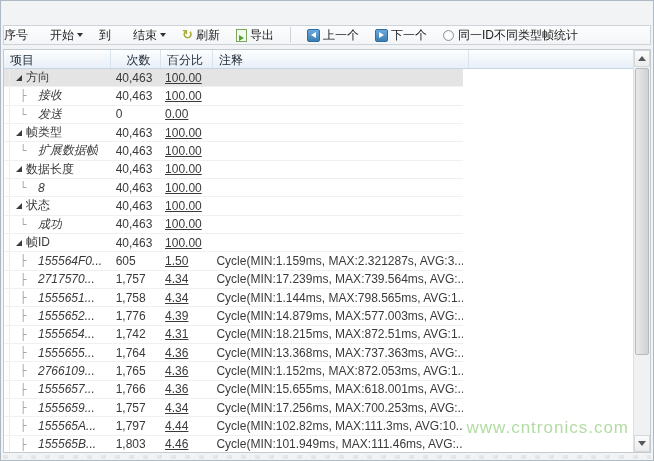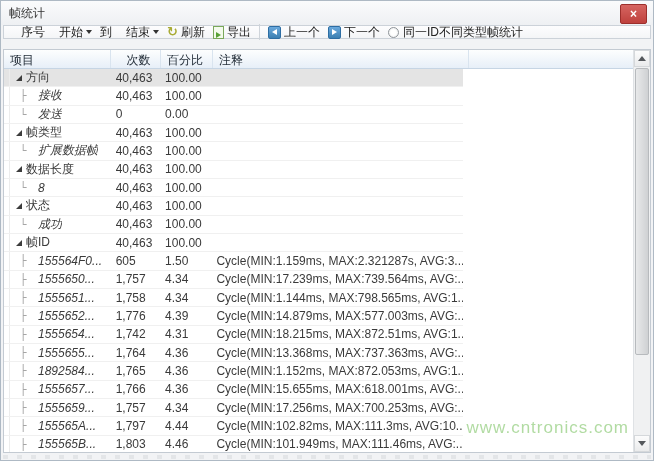--- a/index.html
+++ b/index.html
@@ -10,23 +10,23 @@
     overflow:hidden;
   }
   
   .titlebar { position:absolute; top:0; left:0; right:0; height:24px;
     background:linear-gradient(#fafbfc,#eef0f3); }
   .titlebar .title { position:absolute; left:8px; top:4px; font-size:12px; color:#333; }
   .close-btn { position:absolute; top:3px; right:6px; width:27px; height:20px;
     background:linear-gradient(#d66561,#bf413d); border:1px solid #9c2f2c; border-radius:2px;
     color:#fff; font-size:12px; font-weight:bold; text-align:center; line-height:18px; cursor:pointer; }
   
-  .toolbar { position:absolute; top:24px; left:2px; right:2px; height:14px;
+  .toolbar { position:absolute; top:24px; left:2px; right:2px; height:20px;
     background:linear-gradient(#fdfdfe,#f4f5f7); border:1px solid #ccd2d9;
-    display:flex; align-items:center; gap:8px; padding:0 17px; font-size:12px; color:#222; }
+    display:flex; align-items:center; gap:16px; padding:0 0; font-size:12px; color:#222; }
   .tb-label { white-space:nowrap; }
   .dropdown { display:flex; align-items:center; gap:3px; cursor:pointer;margin-left:6px; }
   .caret { width:0; height:0; border-left:3.5px solid transparent; border-right:3.5px solid transparent;
     border-top:4px solid #333; display:inline-block; }
   .tb-btn { display:flex; align-items:center; gap:3px; cursor:pointer; white-space:nowrap; }
   .icon-refresh { color:#a9ab35; font-size:13px; font-weight:bold; line-height:12px; }
   .icon-export { position:relative; width:11px; height:13px; background:#f3faec;
     border:1px solid #7aa85a; display:inline-block; }
   .icon-export::after { content:""; position:absolute; left:2px; top:5px;
     border-left:5px solid #58a035; border-top:3px solid transparent; border-bottom:3px solid transparent; }
@@ -52,21 +52,21 @@
   .col-pct    { width:52px; }
   .col-comment{ width:256px; }
   .tbody { flex:1; overflow:hidden; }
   .row { height:18.34px; display:flex; font-size:12px; color:#3a3a3a; }
   .row-main { width:459px; display:flex; align-items:center; border-bottom:1px solid #f0f0f0; background:#fff; }
   .row.selected .row-main { background:#e4e4e4; }
   .row-filler { flex:1; background:#fff; }
   .cell { white-space:nowrap; overflow:hidden; }
   .cell-item { width:101px; display:flex; align-items:center; padding-left:2px; }
   .cell-count { width:50px; padding-left:6px; }
-  .cell-pct { width:52px; padding-left:6px; }
+  .cell-pct { width:52px; padding-left:6px;text-decoration:underline; }
   .cell-comment { width:256px; padding-left:6px; }
   .gutter { width:6px; align-self:stretch; border-right:1px solid #ececec; flex:0 0 6px; }
   .expand-icon { display:none; width:0; height:0; margin:0 4px 0 4px;
     border:3.5px solid transparent; border-right-color:#3c3c3c; border-bottom-color:#3c3c3c; }
   .tree-glyph { font-family:"DejaVu Sans Mono",monospace; color:#a6a6a6; font-size:11px;
     width:14px; text-align:center; flex:0 0 14px; margin-left:4px; }
   .row.child-indent .row-label { padding-left:8px;font-style:italic; }
   .row-label { white-space:nowrap; overflow:hidden; }
   
   .scrollbar { width:17px; flex:0 0 17px; background:#f0f1f2; border-left:1px solid #dfe2e5;
@@ -83,24 +83,20 @@
   .watermark { position:absolute; right:24px; bottom:22px; font-size:17px;
     color:rgba(125,195,100,0.60); letter-spacing:1px; pointer-events:none; }
   .bottom-strip { position:absolute; left:2px; right:2px; bottom:1px; height:4px;
     background:repeating-linear-gradient(90deg,#d7dadd 0 5px,transparent 5px 14px); opacity:.55; }
 </style>
 </head>
 <body>
 
 <div class="window">
 
-  <div class="titlebar">
-    <span class="title">帧统计</span>
-    <div class="close-btn">×</div>
-  </div>
 
   <div class="toolbar">
     <span class="tb-label">序号</span>
     <span class="dropdown">
       <span>开始</span>
       <span class="caret"></span>
     </span>
     <span class="tb-label">到</span>
     <span class="dropdown">
       <span>结束</span>
@@ -296,21 +292,21 @@
       <div class="cell cell-comment">Cycle(MIN:1.159ms, MAX:2.321287s, AVG:3...</div>
     </div>
     <div class="row-filler"></div>
   </div>
           <div class="row child-indent">
     <div class="row-main">
       <div class="gutter"></div>
       <div class="cell cell-item">
 
         <span class="tree-glyph">├</span>
-        <span class="row-label">1555650...</span>
+        <span class="row-label">2717570...</span>
       </div>
       <div class="cell cell-count">1,757</div>
       <div class="cell cell-pct">4.34</div>
       <div class="cell cell-comment">Cycle(MIN:17.239ms, MAX:739.564ms, AVG:...</div>
     </div>
     <div class="row-filler"></div>
   </div>
           <div class="row child-indent">
     <div class="row-main">
       <div class="gutter"></div>
@@ -366,21 +362,21 @@
       <div class="cell cell-comment">Cycle(MIN:13.368ms, MAX:737.363ms, AVG:...</div>
     </div>
     <div class="row-filler"></div>
   </div>
           <div class="row child-indent">
     <div class="row-main">
       <div class="gutter"></div>
       <div class="cell cell-item">
 
         <span class="tree-glyph">├</span>
-        <span class="row-label">1892584...</span>
+        <span class="row-label">2766109...</span>
       </div>
       <div class="cell cell-count">1,765</div>
       <div class="cell cell-pct">4.36</div>
       <div class="cell cell-comment">Cycle(MIN:1.152ms, MAX:872.053ms, AVG:1...</div>
     </div>
     <div class="row-filler"></div>
   </div>
           <div class="row child-indent">
     <div class="row-main">
       <div class="gutter"></div>

